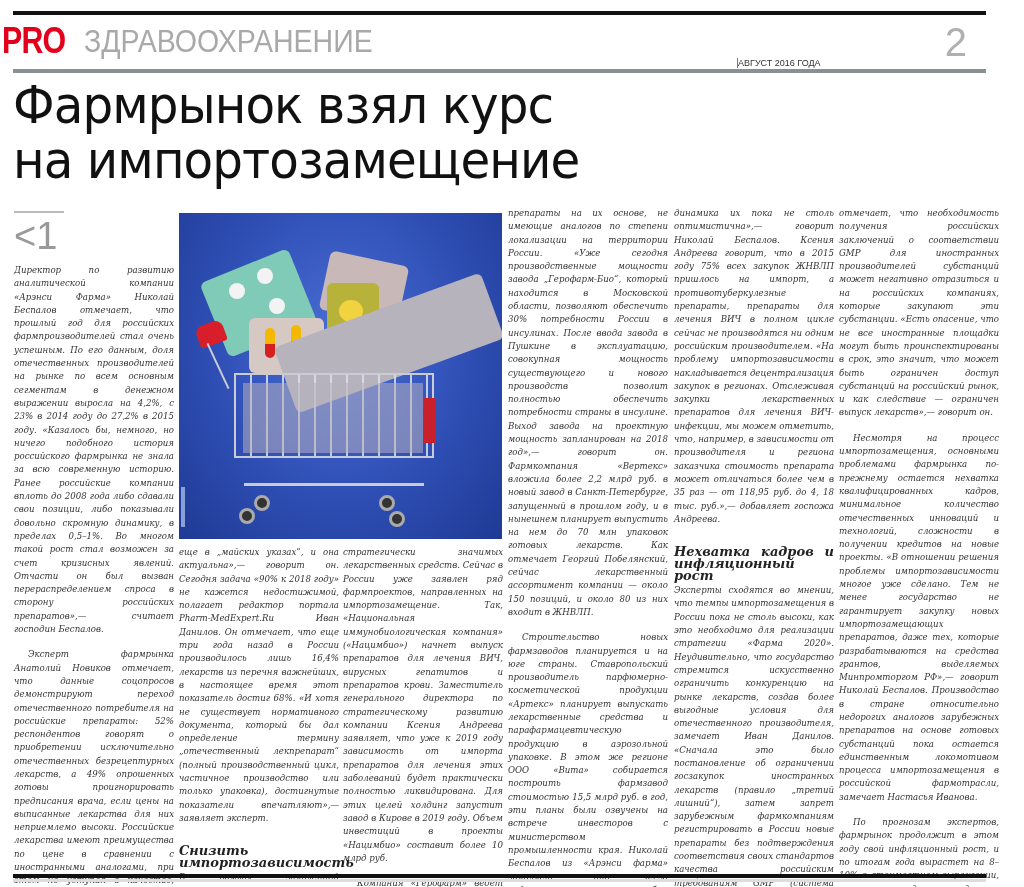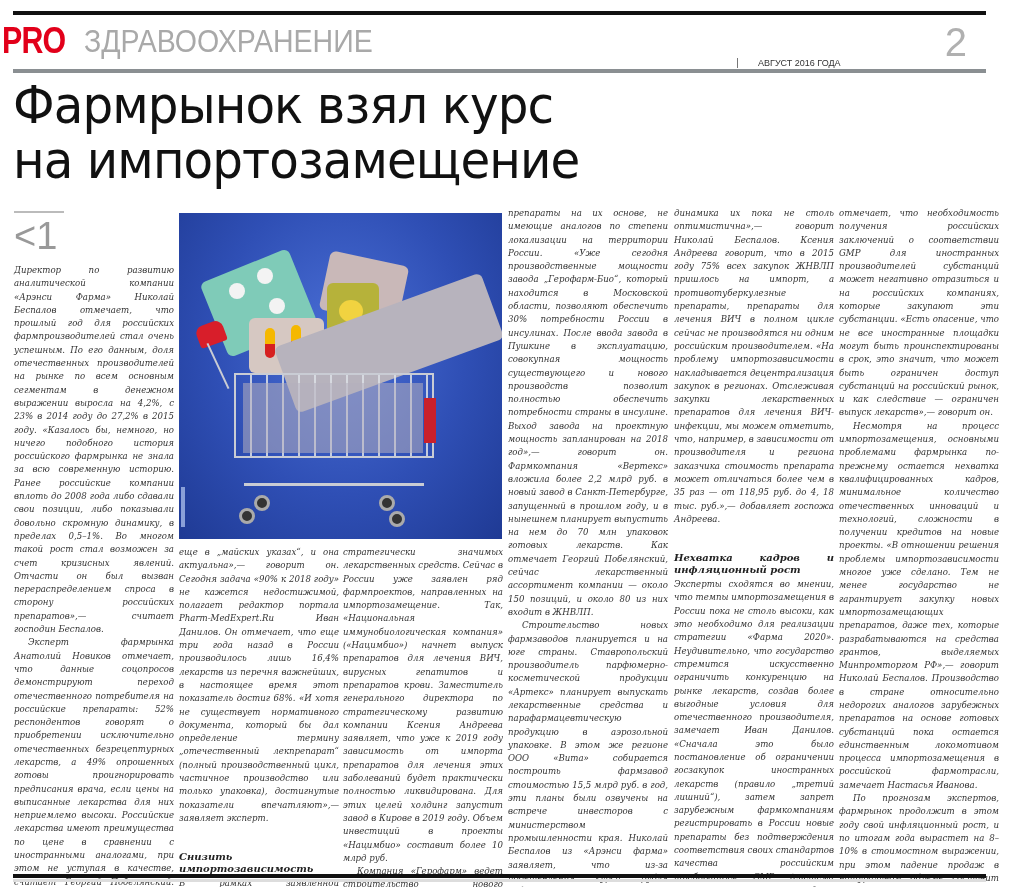--- a/index.html
+++ b/index.html
@@ -4,32 +4,32 @@
 <style>
   * { box-sizing: border-box; margin: 0; padding: 0; }
   html, body { width: 1024px; height: 887px; background: #ffffff; overflow: hidden; }
   body { position: relative; font-family: "DejaVu Serif", serif; color: #2a2a2a; }
 
   .top-rule { position: absolute; left: 13px; top: 11px; width: 973px; height: 4px; background: #111; }
   .mast { position: absolute; left: 2px; top: 18px; height: 50px; width: 973px; }
   .pro { position: absolute; left: 0; top: 2px; font-family: "Liberation Sans", sans-serif; font-weight: 700; font-size: 37px; color: #e2001a; letter-spacing: -1px; transform: scaleX(0.82); transform-origin: left; }
   .section { position: absolute; left: 82px; top: 6px; font-family: "Liberation Sans", sans-serif; font-weight: 300; font-size: 31px; color: #a9a9a9; letter-spacing: 0px; transform: scaleX(0.92); transform-origin: left; }
   .pagenum { position: absolute; right: 8px; top: 2px; font-family: "Liberation Sans", sans-serif; font-weight: 300; font-size: 40px; color: #b0b0b0; }
-  .date { position: absolute; left: 737px; top: 58px; font-family: "Liberation Sans", sans-serif; font-size: 9px; color: #333; border-left: 1px solid #777; padding-left: 20px; line-height: 10px; }
+  .date { position: absolute; left: 737px; top: 58px; font-family: "Liberation Sans", sans-serif; font-size: 9px; color: #333; border-left: 1px solid #777; padding-left: 0; line-height: 10px; }
   .sub-rule { position: absolute; left: 13px; top: 69px; width: 973px; height: 4px; background: #8a8f92; }
 
   .headline { position: absolute; left: 13px; top: 78px; width: 700px; font-family: "DejaVu Sans", sans-serif; font-weight: 400; font-size: 52px; line-height: 55px; color: #111; letter-spacing: -1px; transform: scaleX(0.93); transform-origin: left; }
 
   .kicker-rule { position: absolute; left: 14px; top: 211px; width: 50px; height: 2px; background: #bbb; }
   .kicker { position: absolute; left: 14px; top: 216px; font-family: "Liberation Sans", sans-serif; font-weight: 300; font-size: 38px; color: #999; line-height: 40px; }
 
   .col { position: absolute; font-size: 8.6px; line-height: 13.3px; text-align: justify; hyphens: auto; color: #333; font-style: italic; }
   .col p { text-indent: 0; }
-  .col p + p { text-indent: 14px; margin-top: 0; }
-  .col h3 { font-family: "DejaVu Serif", serif; font-weight: 700; font-size: 10px; line-height: 12px; color: #222; margin-top: 26px; margin-bottom: 2px; }
+  .col p + p { text-indent: 14px; margin-top: 12px; }
+  .col h3 { font-family: "DejaVu Serif", serif; font-weight: 700; font-size: 13px; line-height: 12px; color: #222; margin-top: 20px; margin-bottom: 2px; }
 
   .col1 { left: 14px; top: 264px; width: 160px; }
   .col2 { left: 179px; top: 546px; width: 160px; }
   .col3 { left: 343px; top: 546px; width: 160px; }
   .col4 { left: 508px; top: 207px; width: 160px; }
   .col5 { left: 674px; top: 207px; width: 160px; }
   .col6 { left: 839px; top: 207px; width: 160px; }
 
   .photo { position: absolute; left: 179px; top: 213px; width: 323px; height: 326px; background: radial-gradient(ellipse at 50% 40%, #4a6fd6 0%, #2f4fb5 55%, #1f3a94 100%); overflow: hidden; }
   .photo .blister { position: absolute; border-radius: 6px; }

